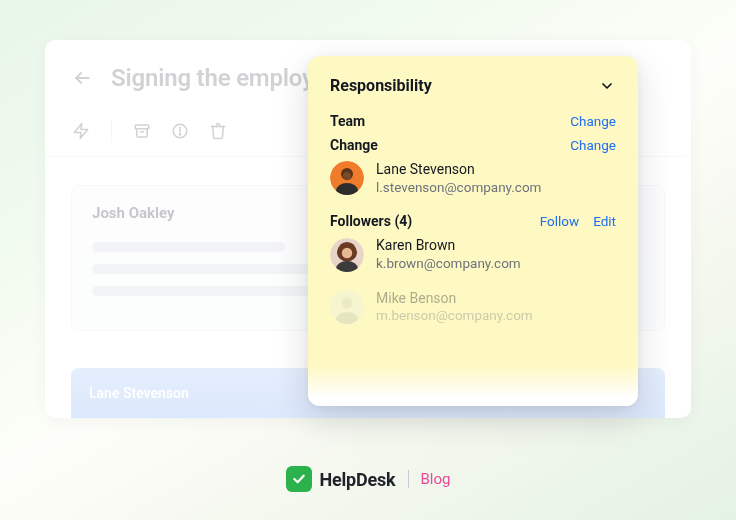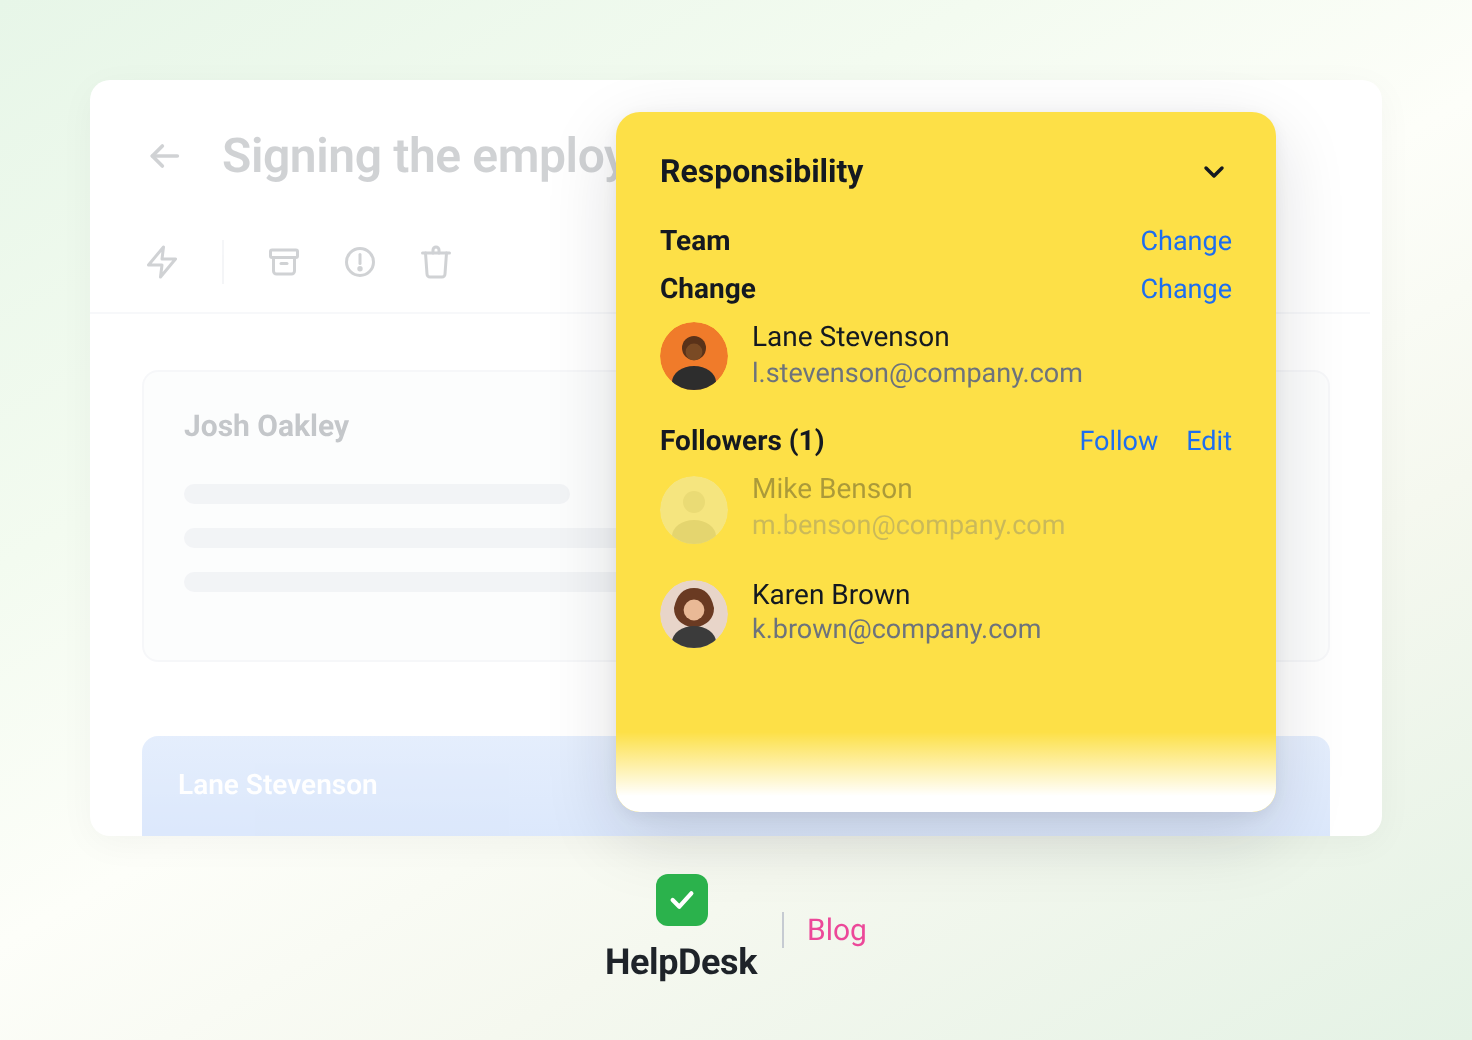--- a/index.html
+++ b/index.html
@@ -57,21 +57,21 @@
     opacity: 0.55;
   }
   .reply-name { color:#fff; font-weight:600; font-size:14px; }
 
   
   .resp-panel {
     position: absolute;
     left: 308px;
     top: 56px;
     width: 330px;
-    background: #fde047;
+    background: #fef9c3;
     border-radius: 12px;
     box-shadow: 0 12px 36px rgba(18, 24, 36, 0.14), 0 2px 8px rgba(18,24,36,0.06);
     padding: 20px 22px 0 22px;
     height: 350px;
     overflow: hidden;
   }
   .resp-head { display:flex; align-items:center; justify-content:space-between; margin-bottom: 18px;}
   .resp-title { font-size: 16px; font-weight: 700; color:#141921; }
   .chev { width:18px; height:18px; color:#141921; display:flex; align-items:center; justify-content:center;}
 
@@ -102,21 +102,21 @@
     content:""; position:absolute; left:0; right:0; bottom:0; height:40px;
     background: linear-gradient(180deg, rgba(255,255,255,0) 0%, #fff 80%);
     pointer-events:none;
   }
 
   
   .footer {
     position:absolute; left:0; right:0; bottom: 28px;
     display:flex; align-items:center; justify-content:center; gap:12px;
   }
-  .hd-logo { display:flex; align-items:center; gap:8px;flex-direction:column; }
+  .hd-logo { display:flex; align-items:center; gap:8px; }
   .hd-square {
     width:26px; height:26px; border-radius:6px; background:#2bb24c;
     display:flex; align-items:center; justify-content:center;
   }
   .hd-word { font-size:18px; font-weight:700; color:#1e2329; letter-spacing:-0.2px;}
   .foot-div { width:1px; height:18px; background:#c6cbd2; }
   .blog { font-size:15px; color:#ec4899; }
 
 </style>
 </head>
@@ -204,53 +204,53 @@
           <circle cx="17" cy="15" r="4.2" fill="#7a4a24"></circle>
         </svg>
     </div>
     <div class="entity-texts">
       <span class="entity-name">Lane Stevenson</span>
       <span class="entity-sub">l.stevenson@company.com</span>
     </div>
   </div>
 
   <div class="sect-row">
-    <span class="sect-label">Followers (1)</span>
+    <span class="sect-label">Followers (4)</span>
     <span class="sect-actions">
       <span class="sect-action">Follow</span>
       <span class="sect-action">Edit</span>
     </span>
-  </div>
-  <div class="entity faded">
-    <div class="avatar">
-      <svg width="34" height="34" viewBox="0 0 34 34">
-          <circle cx="17" cy="17" r="17" fill="#e9efe9"></circle>
-          <circle cx="17" cy="13" r="5.5" fill="#c9d2ca"></circle>
-          <ellipse cx="17" cy="30" rx="11" ry="8" fill="#b8c2b9"></ellipse>
-        </svg>
-    </div>
-    <div class="entity-texts">
-      <span class="entity-name">Mike Benson</span>
-      <span class="entity-sub">m.benson@company.com</span>
-    </div>
   </div>
   <div class="entity">
     <div class="avatar">
       <svg width="34" height="34" viewBox="0 0 34 34">
           <circle cx="17" cy="17" r="17" fill="#e8d5c9"></circle>
           <path d="M7 14 Q9 4 17 4 Q25 4 27 14 Q27 22 17 24 Q7 22 7 14" fill="#6a3a22"></path>
           <circle cx="17" cy="15" r="5.2" fill="#e9b996"></circle>
           <ellipse cx="17" cy="31" rx="11" ry="8" fill="#3b3b3b"></ellipse>
         </svg>
     </div>
     <div class="entity-texts">
       <span class="entity-name">Karen Brown</span>
       <span class="entity-sub">k.brown@company.com</span>
     </div>
   </div>
+  <div class="entity faded">
+    <div class="avatar">
+      <svg width="34" height="34" viewBox="0 0 34 34">
+          <circle cx="17" cy="17" r="17" fill="#e9efe9"></circle>
+          <circle cx="17" cy="13" r="5.5" fill="#c9d2ca"></circle>
+          <ellipse cx="17" cy="30" rx="11" ry="8" fill="#b8c2b9"></ellipse>
+        </svg>
+    </div>
+    <div class="entity-texts">
+      <span class="entity-name">Mike Benson</span>
+      <span class="entity-sub">m.benson@company.com</span>
+    </div>
+  </div>
 </div>
 
 <div class="footer">
   <span class="hd-logo">
     <span class="hd-square">
       <svg width="16" height="16" viewBox="0 0 24 24" fill="none" stroke="#fff" stroke-width="3.2" stroke-linecap="round" stroke-linejoin="round">
           <polyline points="5 12 10 17 19 7"></polyline>
         </svg>
     </span>
     <span class="hd-word">HelpDesk</span>

